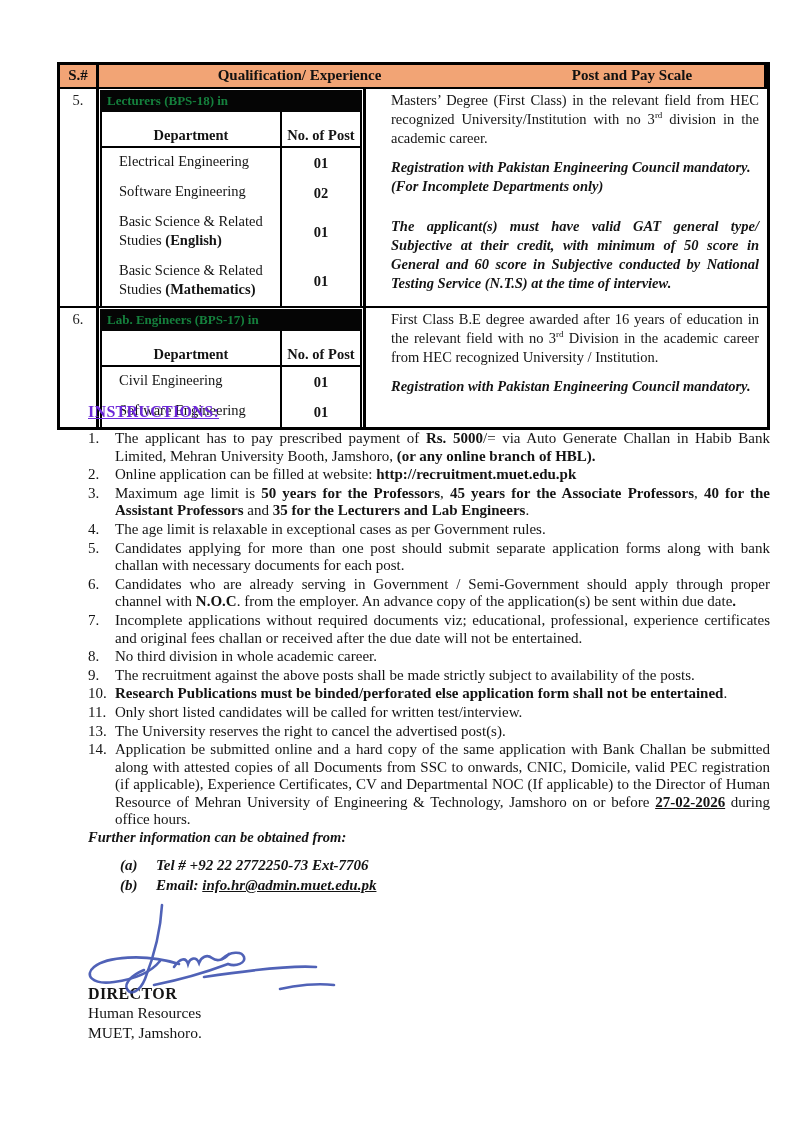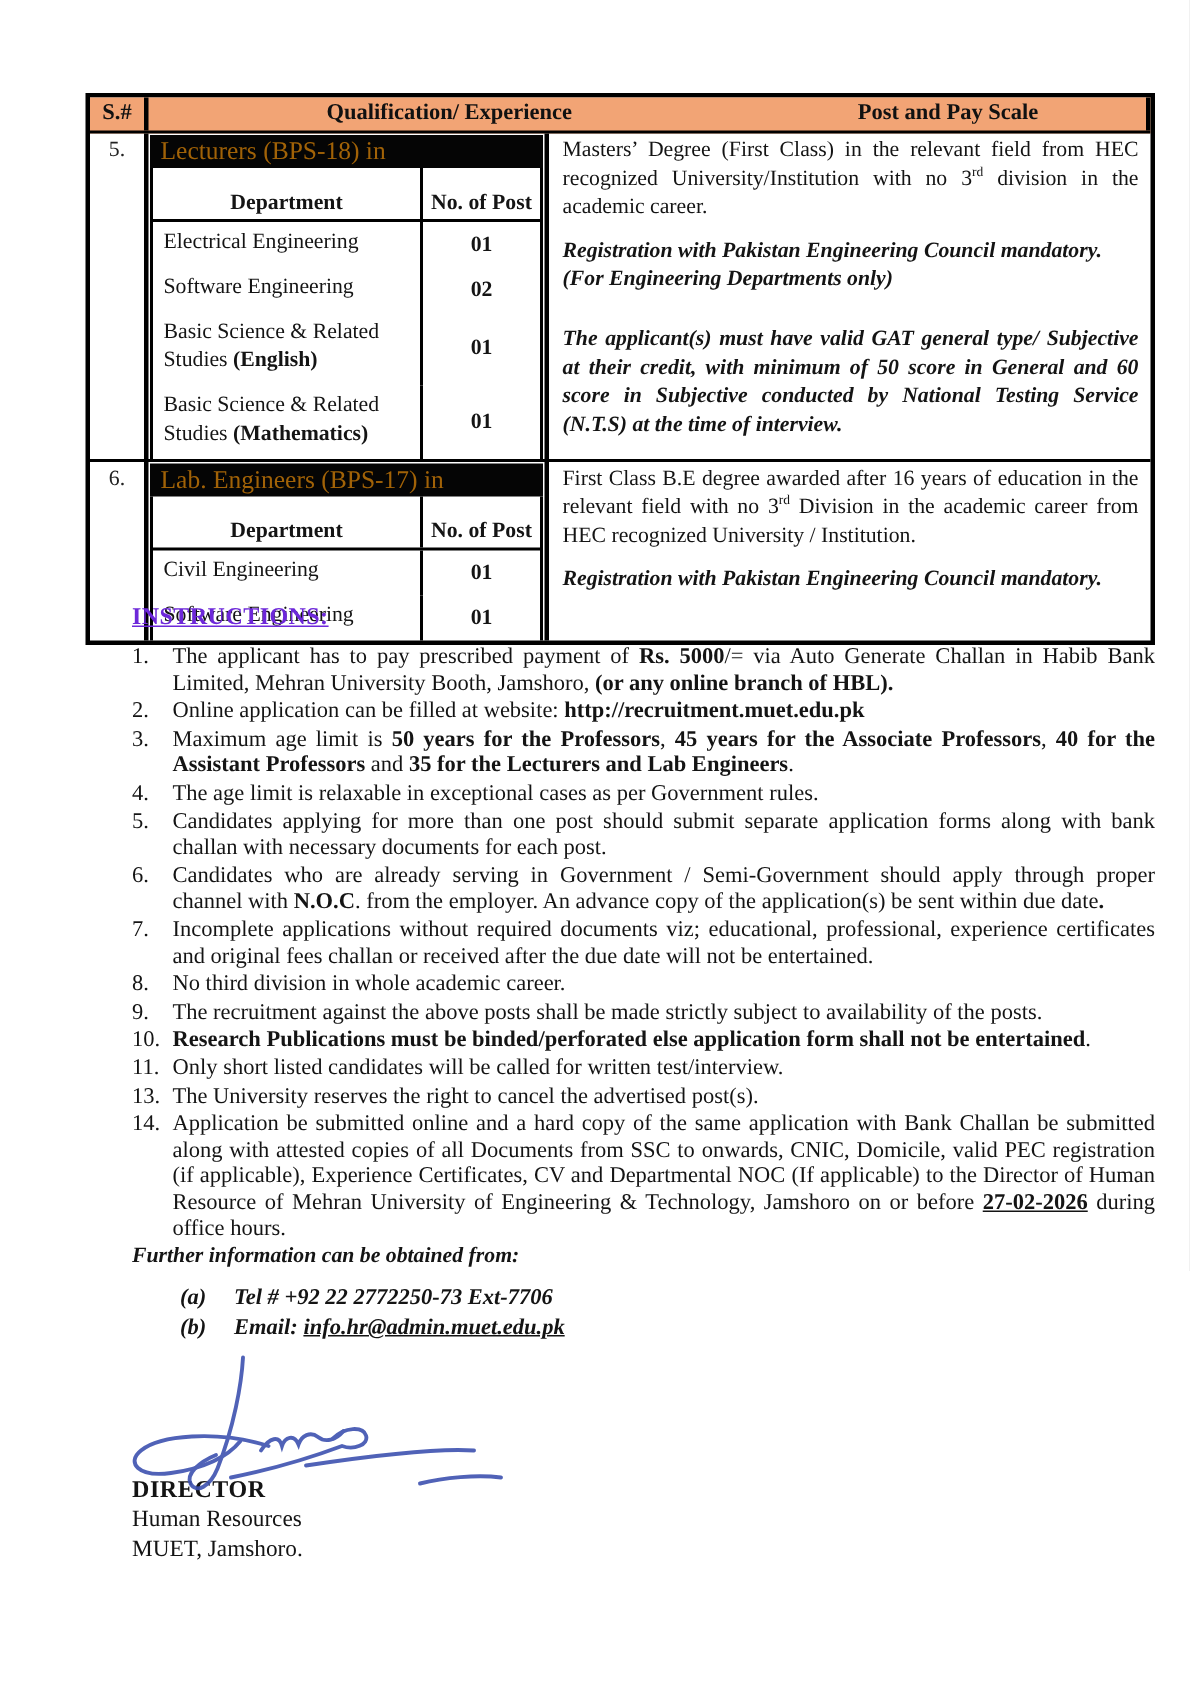--- a/index.html
+++ b/index.html
@@ -9,37 +9,37 @@
     font-family:"Liberation Serif","DejaVu Serif",serif; color:#141414;
     overflow:hidden; margin:0 auto;
   }
   
   .doc-table { position:absolute; left:57px; top:62px; width:713px; border:3px solid #000; }
   .t-row { display:flex; align-items:stretch; }
   .t-row + .t-row { border-top:2px solid #000; }
   .c-sn { width:39px; flex:0 0 39px; border-right:3px solid #000; text-align:center;
           font-size:14.5px; padding-top:3px; color:#222; }
   .c-post { width:267px; flex:0 0 267px; border-right:3px solid #000; display:flex; flex-direction:column; }
-  .c-qual { flex:1; padding:2px 8px 4px 9px; font-size:14.5px; line-height:19px; text-align:justify; }
+  .c-qual { flex:1; padding:2px 8px 4px 25px; font-size:14.5px; line-height:19px; text-align:justify; }
   .t-header { display:flex; border-bottom:2px solid #000; background:#F2A475; }
   .t-header .th { font-weight:bold; font-size:15px; text-align:center; padding:2px 0 3px; color:#111; }
   .t-header .h-sn { width:39px; flex:0 0 39px; border-right:3px solid #000; }
   .t-header .h-post { width:267px; flex:0 0 267px; border-right:3px solid #000; }
   .t-header .h-qual { flex:1; }
   
-  .black-bar { background:#050505; color:#a16207; font-weight:normal; font-size:17px;
+  .black-bar { background:#050505; color:#15803d; font-weight:bold; font-size:13px;
                line-height:21px; height:22px; margin:1px 1px 0 1px; padding-left:7px; }
   .inner-table { flex:1; display:flex; flex-direction:column; margin:0 1px 0 1px;
                  border-left:2px solid #000; border-right:2px solid #000; }
   .i-head { display:flex; border-bottom:2px solid #000; font-weight:bold; font-size:14.5px; }
   .i-head .i-dept, .i-head .i-count { text-align:center; padding:15px 0 2px; }
   .i-dept { flex:1; padding-left:7px; }
   .i-count { width:80px; flex:0 0 80px; border-left:2px solid #000; text-align:left; }
   .i-row { display:flex; align-items:center; font-size:14.5px; line-height:19px; }
-  .i-row .i-dept { padding:4px 4px 7px 7px; }
+  .i-row .i-dept { padding:4px 4px 7px 17px; }
   .i-row .i-count { font-weight:bold; align-self:stretch; display:flex; align-items:center; justify-content:center; }
   
   .q-p { margin:0; }
   .q-p.gap { margin-top:10px; }
   .q-p.biggap { margin-top:21px; }
   
   .instructions { position:absolute; left:88px; top:403px; width:682px; }
   .ins-title { color:#6d28d9; font-weight:bold; font-size:16px; text-decoration:underline;
                letter-spacing:.3px; margin-bottom:9px; }
   .ins-item { display:flex; font-size:15px; line-height:17.6px; margin-bottom:1px; }
@@ -92,21 +92,21 @@
           </div>
           <div class="i-row">
             <div class="i-dept"><span>Basic Science &amp; Related Studies </span><span class="b">(Mathematics)</span></div>
             <div class="i-count">01</div>
           </div>
         </div>
       </div>
       <div class="c-qual">
         <p class="q-p"><span>Masters’ Degree (First Class) in the relevant field from HEC recognized University/Institution with no 3</span><sup>rd</sup><span> division in the academic career.</span></p>
         <p class="q-p gap"><span class="b i">Registration with Pakistan Engineering Council mandatory.</span></p>
-        <p class="q-p"><span class="b i">(For Engineering Departments only)</span></p>
+        <p class="q-p"><span class="b i">(For Incomplete Departments only)</span></p>
         <p class="q-p biggap"><span class="b i">The applicant(s) must have valid GAT general type/ Subjective at their credit, with minimum of 50 score in General and 60 score in Subjective conducted by National Testing Service (N.T.S) at the time of interview.</span></p>
       </div>
     </div>
 
     <div class="t-row">
       <div class="c-sn">6.</div>
       <div class="c-post">
         <div class="black-bar">Lab. Engineers (BPS-17) in</div>
         <div class="inner-table">
           <div class="i-head">

